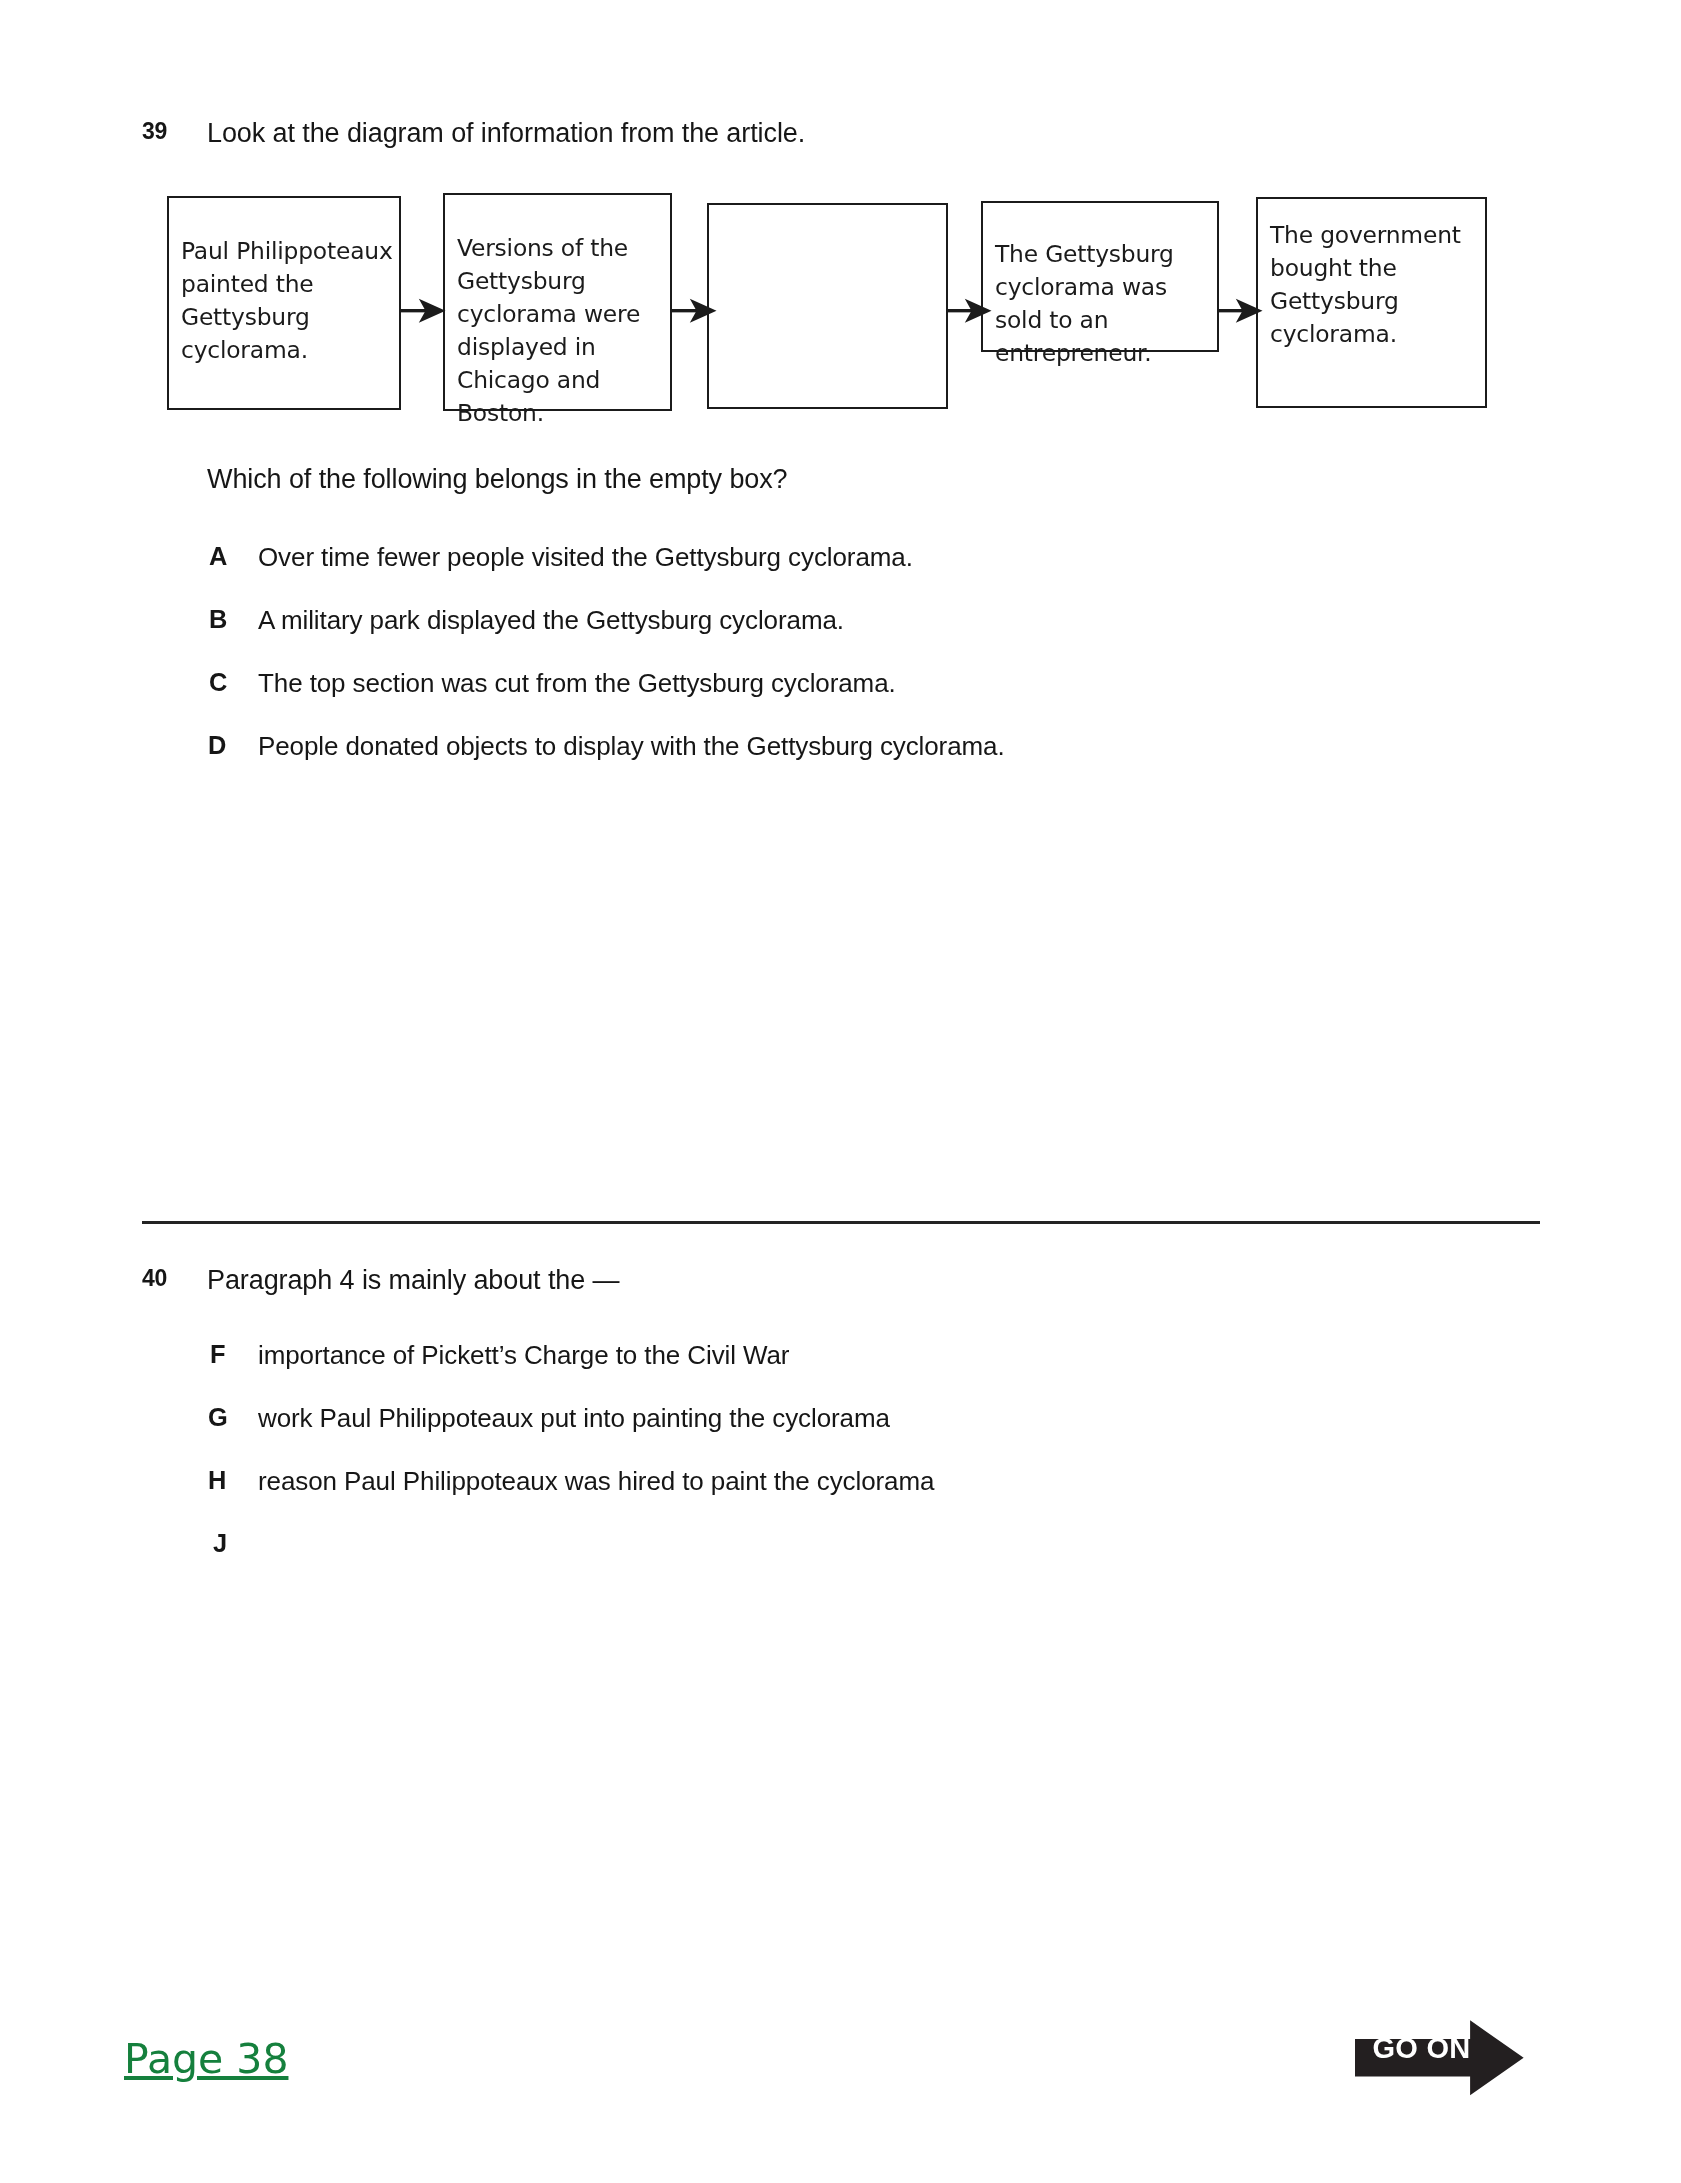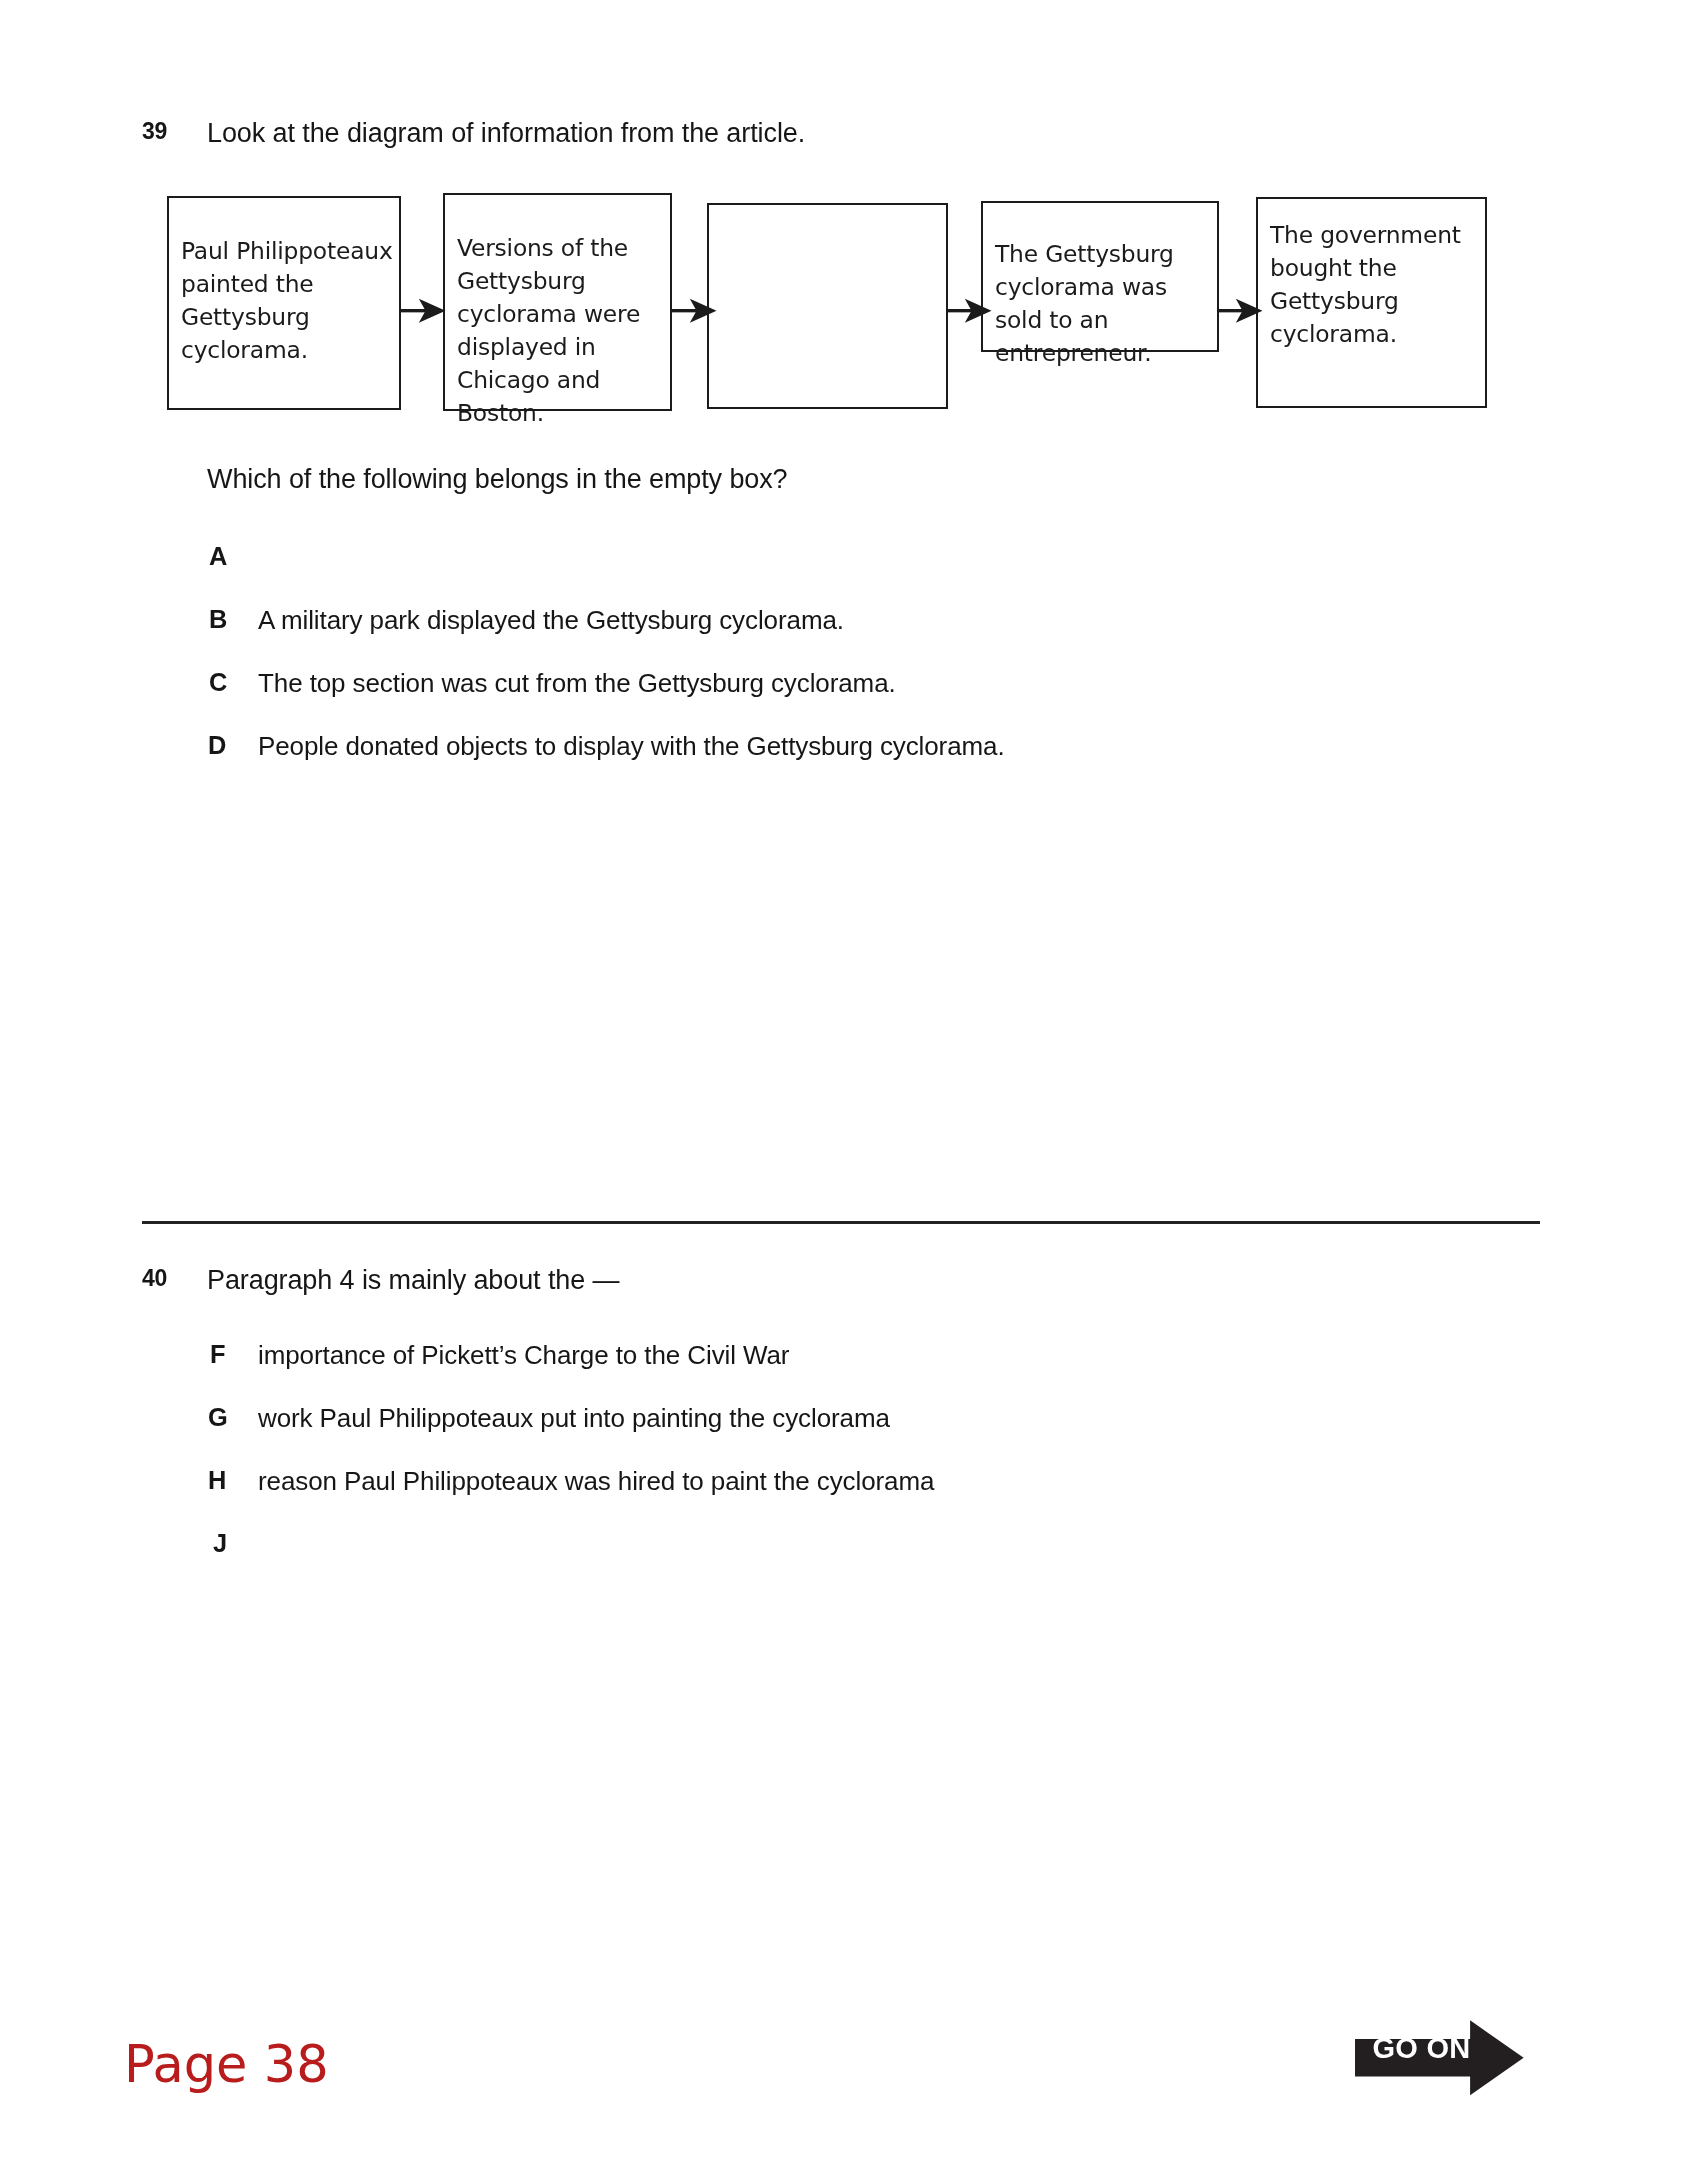--- a/index.html
+++ b/index.html
@@ -86,23 +86,24 @@
   .divider {
     position: absolute;
     background: #232323;
     height: 2.7px;
   }
 
   
   .page-label {
     position: absolute;
     font-family: "DejaVu Sans", sans-serif;
-    font-size: 51px;
-    color: #b91c1c;
+    font-size: 41px;
+    color: #15803d;
     letter-spacing: 0px;
+    text-decoration: underline;
   }
 
   .goon {
     position: absolute;
     display: block;
   }
   .goon-text {
     position: absolute;
     color: #ffffff;
     font-family: "Liberation Sans", sans-serif;
@@ -157,20 +158,21 @@
   </svg>
 
   <svg class="arrow" style="left:1217px; top:296px; width:47px;" viewBox="0 0 70 44">
     <line x1="0" y1="22" x2="44" y2="22" stroke="#1b1b1b" stroke-width="5"></line>
     <path d="M 28 4 L 68 22 L 28 40 L 38 22 Z" fill="#1b1b1b"></path>
   </svg>
 
   <div class="qstem condensed" style="left:207px; top:464px;">Which of the following belongs in the empty box?</div>
 
   <div class="choice-letter condensed" style="left:209px; top:542px;">A</div>
+  <div class="choice-text condensed" style="left:258px; top:542px;">Over time fewer people visited the Gettysburg cyclorama.</div>
 
   <div class="choice-letter condensed" style="left:209px; top:605px;">B</div>
   <div class="choice-text condensed" style="left:258px; top:605px;">A military park displayed the Gettysburg cyclorama.</div>
 
   <div class="choice-letter condensed" style="left:209px; top:668px;">C</div>
   <div class="choice-text condensed" style="left:258px; top:668px;">The top section was cut from the Gettysburg cyclorama.</div>
 
   <div class="choice-letter condensed" style="left:208px; top:731px;">D</div>
   <div class="choice-text condensed" style="left:258px; top:731px;">People donated objects to display with the Gettysburg cyclorama.</div>
 

